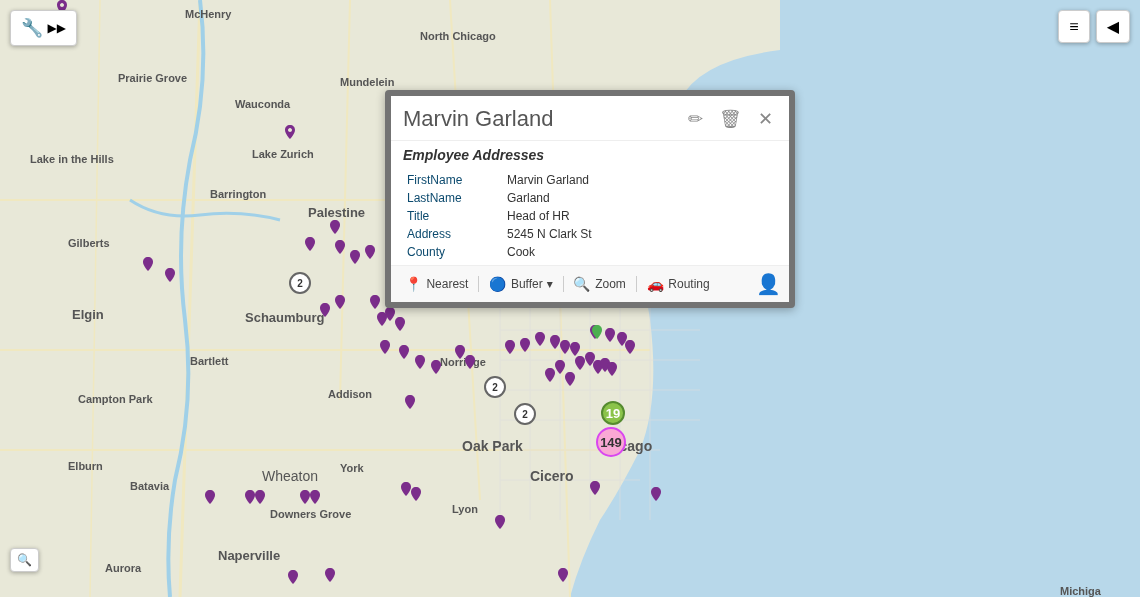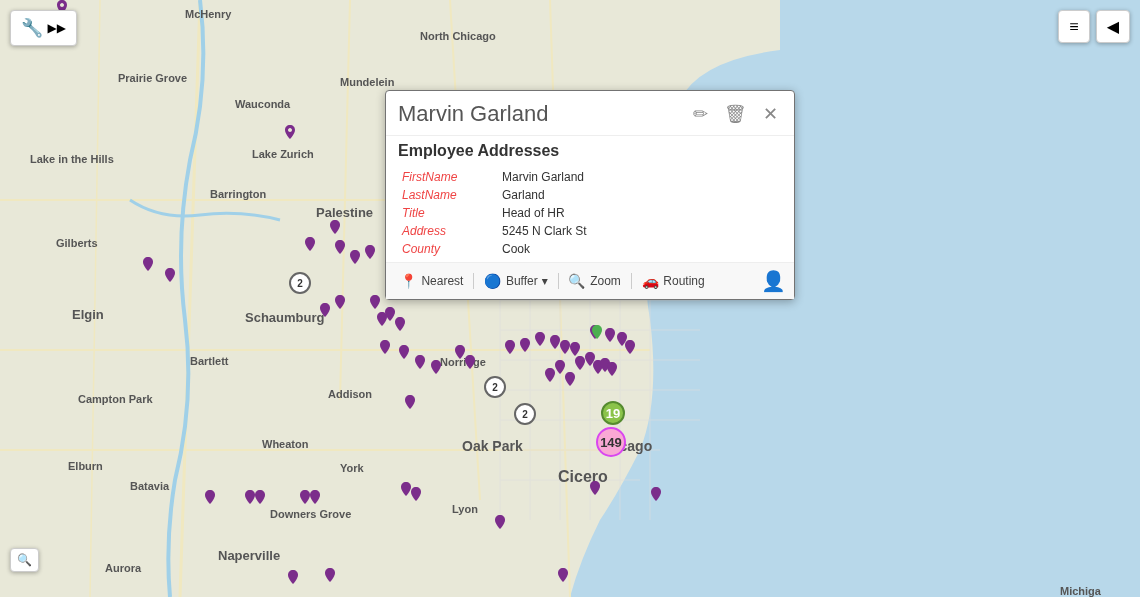--- a/index.html
+++ b/index.html
@@ -74,21 +74,21 @@
       gap: 4px;
     }
 
     
     #popup-card {
       position: absolute;
       top: 90px;
       left: 385px;
       width: 410px;
       background: white;
-      border: 1px solid #737373;
+      border: 6px solid #737373;
       border-radius: 4px;
       box-shadow: 0 2px 10px rgba(0,0,0,0.3);
       z-index: 200;
     }
 
     #popup-header {
       display: flex;
       align-items: center;
       justify-content: space-between;
       padding: 10px 12px 8px;
@@ -119,41 +119,41 @@
 
     
     #popup-table-container {
       max-height: 120px;
       overflow-y: auto;
       padding: 4px 12px;
       font-size: 12px;
     }
 
     #popup-table-label {
-      font-size: 16px;
+      font-size: 14px;
       font-weight: bold;
       color: #333;
       padding: 6px 12px 4px;
+      font-style: italic;
     }
 
     .popup-table {
       width: 100%;
       border-collapse: collapse;
     }
 
     .popup-table tr td {
       padding: 2px 4px;
       vertical-align: top;
     }
 
     .popup-table tr td:first-child {
-      color: #ef4444;
+      color: #0c4a6e;
       width: 100px;
       white-space: nowrap;
-      font-style: italic;
     }
 
     .popup-table tr td:last-child {
       color: #333;
     }
 
     
     #popup-toolbar {
       display: flex;
       align-items: center;
@@ -286,31 +286,31 @@
   </svg>
 
   <div class="map-label" style="left:185px;top:8px">McHenry</div>
   <div class="map-label" style="left:420px;top:30px">North Chicago</div>
   <div class="map-label" style="left:118px;top:72px">Prairie Grove</div>
   <div class="map-label" style="left:235px;top:98px">Wauconda</div>
   <div class="map-label" style="left:340px;top:76px">Mundelein</div>
   <div class="map-label" style="left:30px;top:153px">Lake in the Hills</div>
   <div class="map-label" style="left:252px;top:148px">Lake Zurich</div>
   <div class="map-label" style="left:210px;top:188px">Barrington</div>
-  <div class="map-label" style="left:56px;top:237px">Gilberts</div>
-  <div class="map-label" style="left:316px;top:205px; font-size:13px;">Palestine</div>
+  <div class="map-label" style="left:68px;top:237px">Gilberts</div>
+  <div class="map-label" style="left:308px;top:205px; font-size:13px;">Palestine</div>
   <div class="map-label" style="left:72px;top:307px; font-size:13px;">Elgin</div>
   <div class="map-label" style="left:245px;top:310px; font-size:13px;">Schaumburg</div>
   <div class="map-label" style="left:190px;top:355px">Bartlett</div>
   <div class="map-label" style="left:440px;top:356px">Norridge</div>
   <div class="map-label" style="left:328px;top:388px">Addison</div>
   <div class="map-label" style="left:78px;top:393px">Campton Park</div>
   <div class="map-label" style="left:462px;top:438px; font-size:14px; font-weight:bold;">Oak Park</div>
-  <div class="map-label" style="left:262px;top:438px; font-size:11px; font-weight:bold;">Wheaton</div>
-  <div class="map-label" style="left:530px;top:468px; font-size:16px; font-weight:bold;margin-left:28px;">Cicero</div>
+  <div class="map-label" style="left:262px;top:468px; font-size:14px; font-weight:normal;">Wheaton</div>
+  <div class="map-label" style="left:530px;top:468px; font-size:14px; font-weight:bold;">Cicero</div>
   <div class="map-label" style="left:340px;top:462px">York</div>
   <div class="map-label" style="left:68px;top:460px">Elburn</div>
   <div class="map-label" style="left:130px;top:480px">Batavia</div>
   <div class="map-label" style="left:270px;top:508px">Downers Grove</div>
   <div class="map-label" style="left:218px;top:548px; font-size:13px;">Naperville</div>
   <div class="map-label" style="left:105px;top:562px">Aurora</div>
   <div class="map-label" style="left:452px;top:503px">Lyon</div>
   <div class="map-label" style="left:597px;top:438px; font-size:14px; font-weight:bold;">Chicago</div>
   <div class="map-label" style="left:1060px;top:585px">Michiga</div>
 

